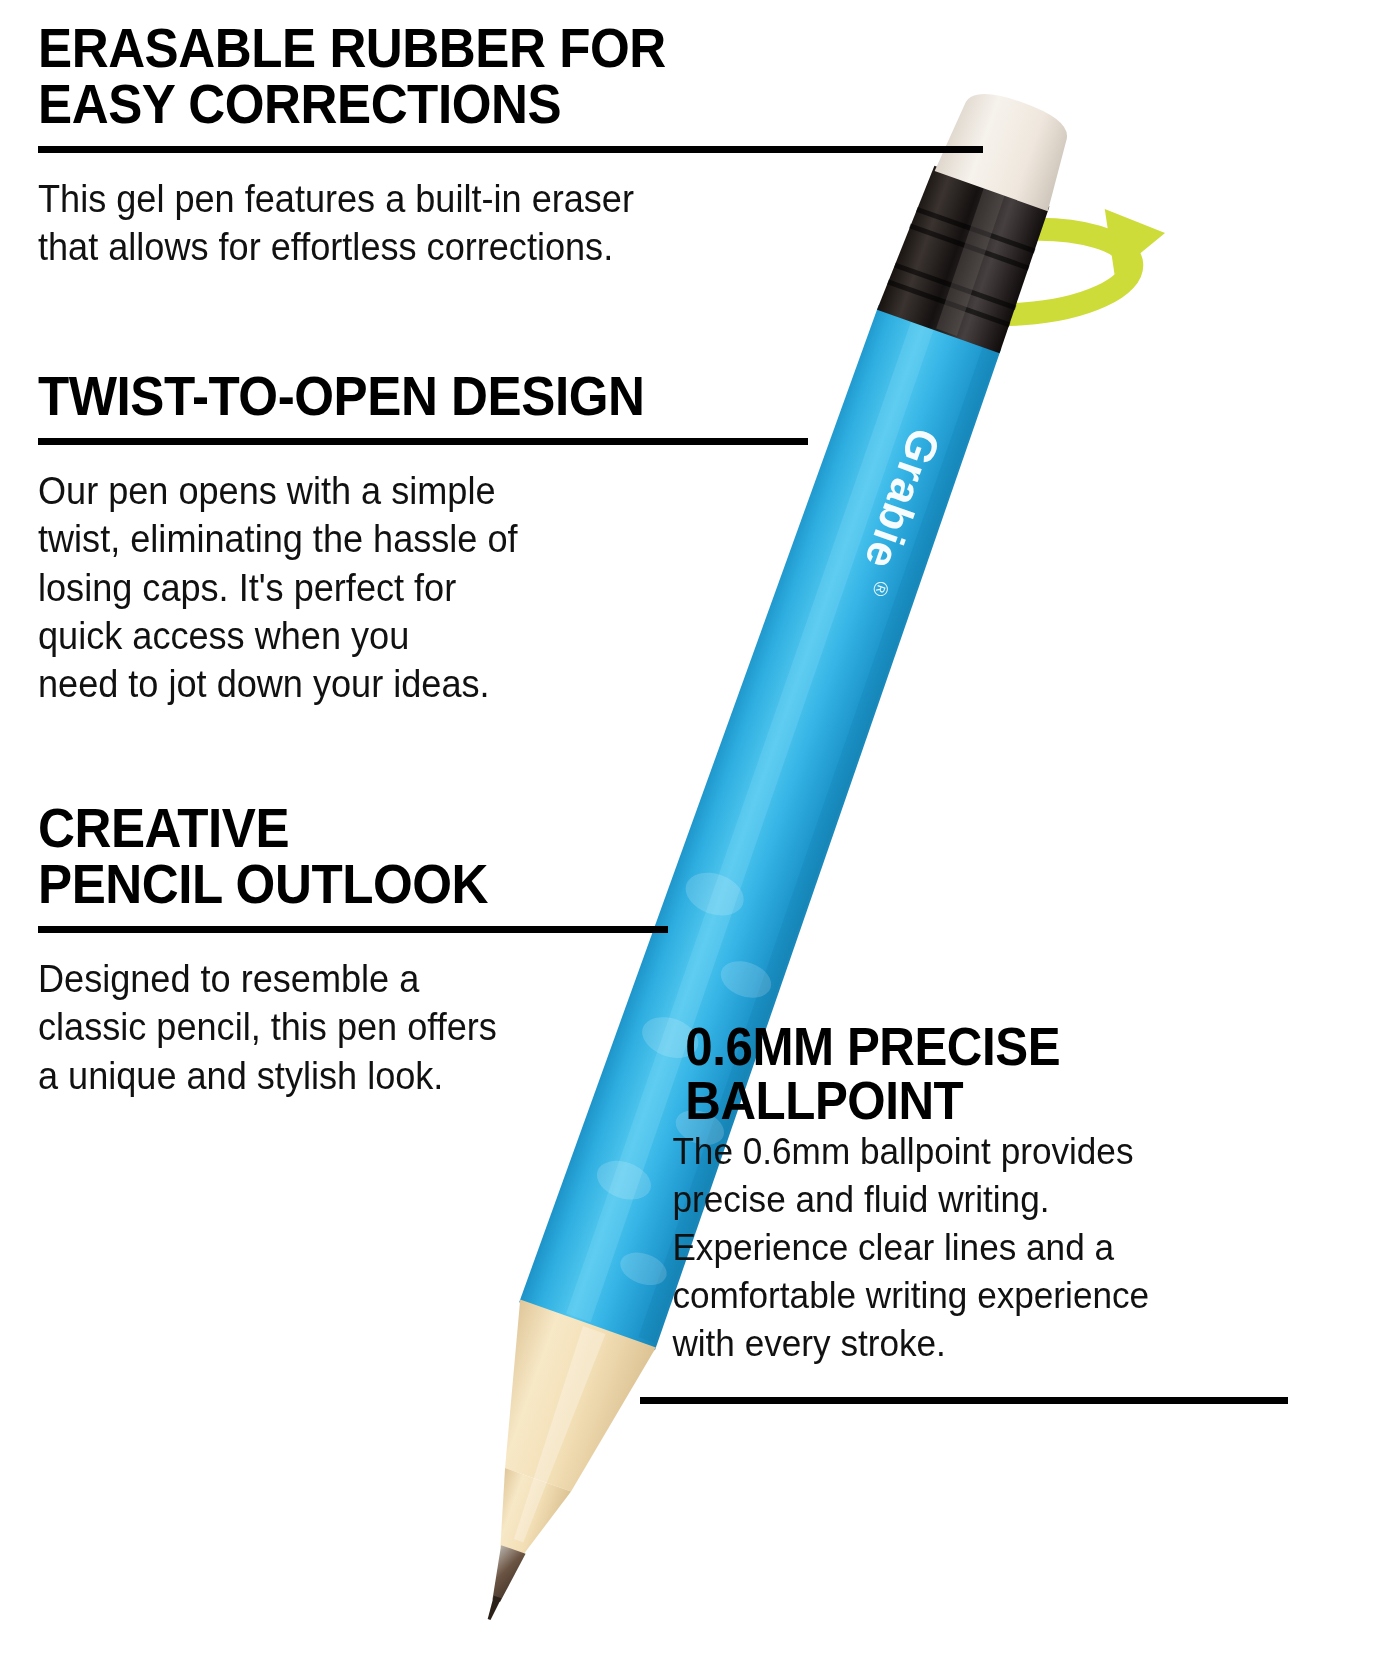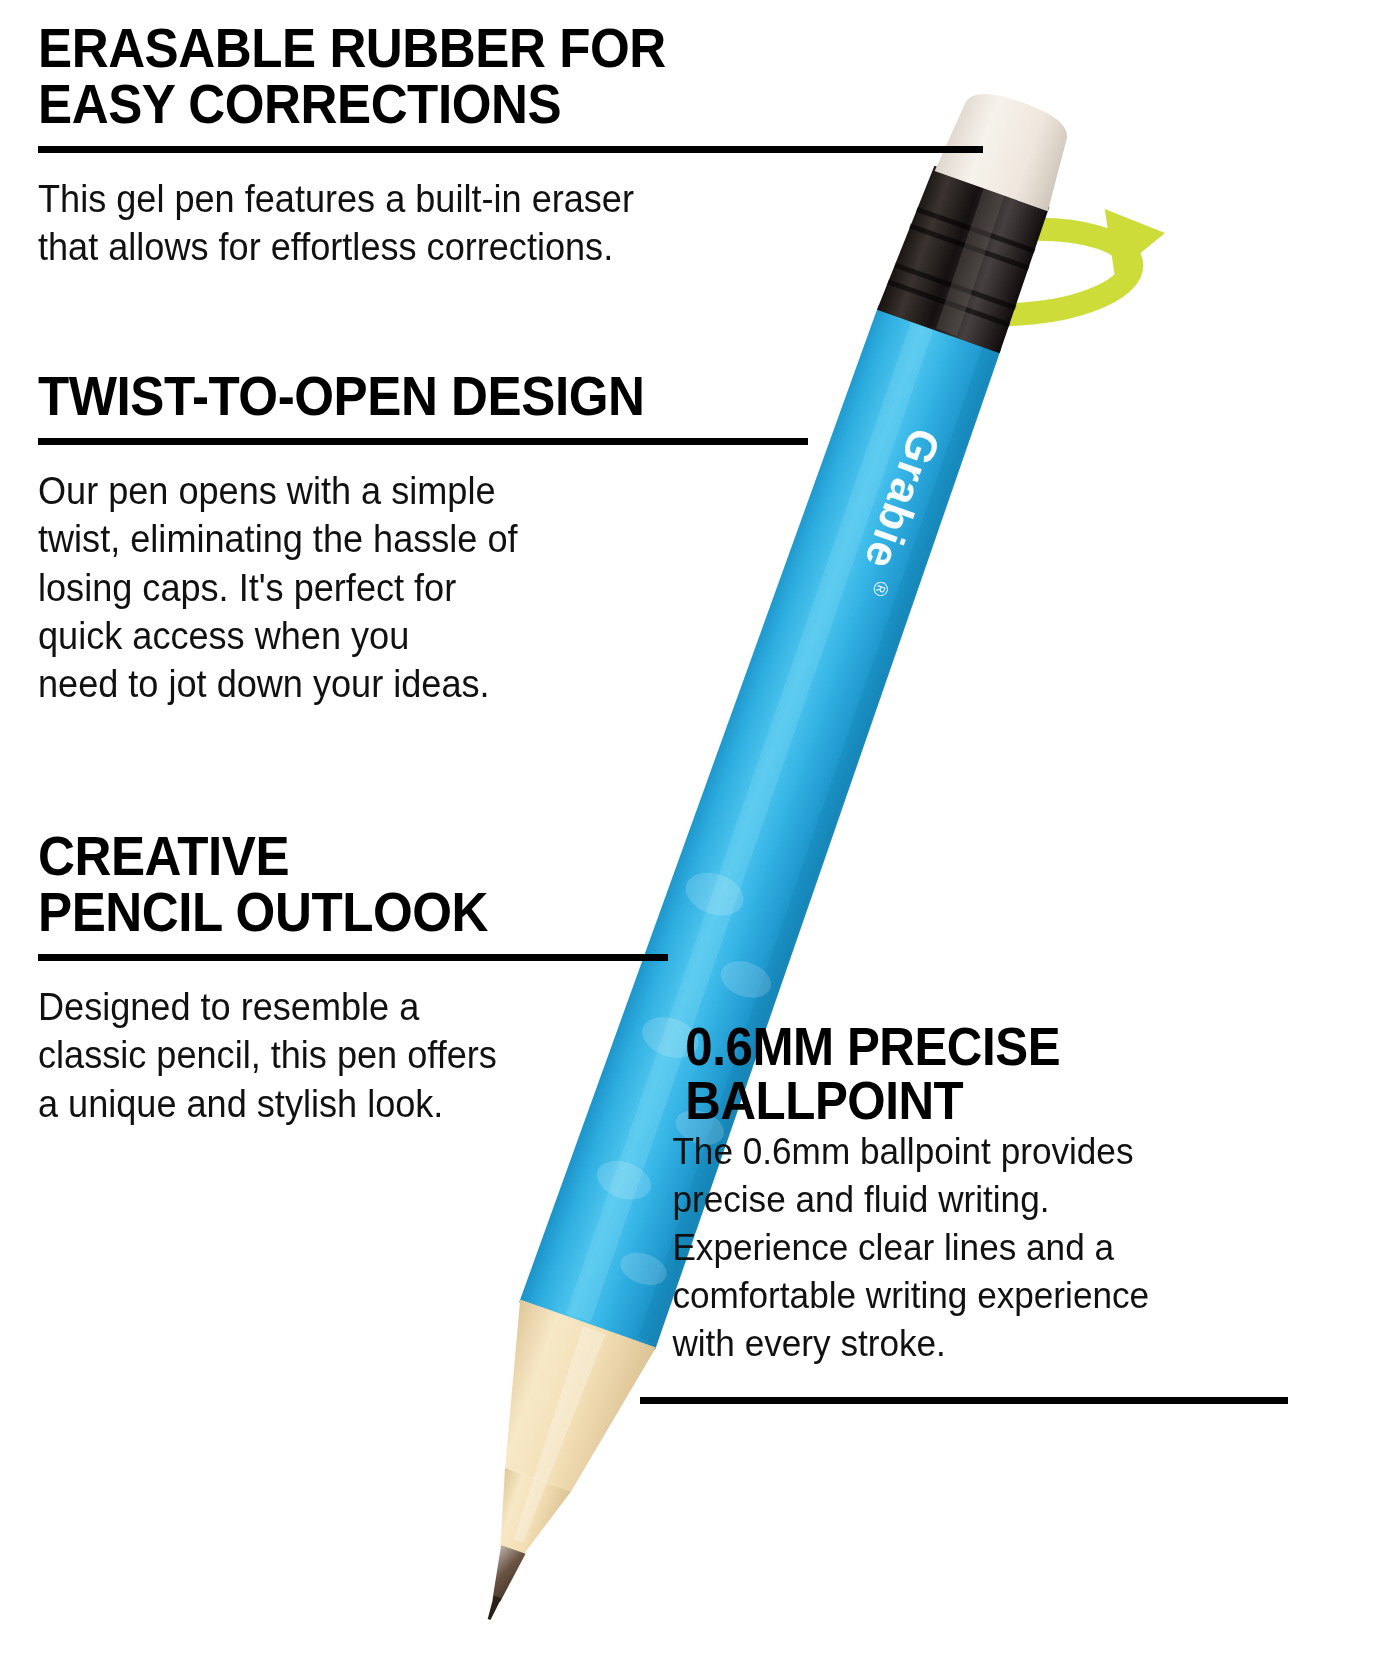--- a/index.html
+++ b/index.html
@@ -49,21 +49,21 @@
     transform-origin: left top;
     white-space: pre-line;
     margin: 0;
   }
 
   
   #feature-erasable { left: 38px; top: 20px; width: 945px; }
   
   #feature-twist { left: 38px; top: 368px; width: 770px; }
   
-  #feature-pencil { left: 38px; top: 800px; width: 630px; margin-top: 28px; }
+  #feature-pencil { left: 38px; top: 800px; width: 630px; }
 
   
   #feature-ballpoint {
     left: 640px;
     top: 1020px;
     width: 648px;
   }
   #feature-ballpoint .heading {
     transform-origin: right top;
     font-size: 53px;

